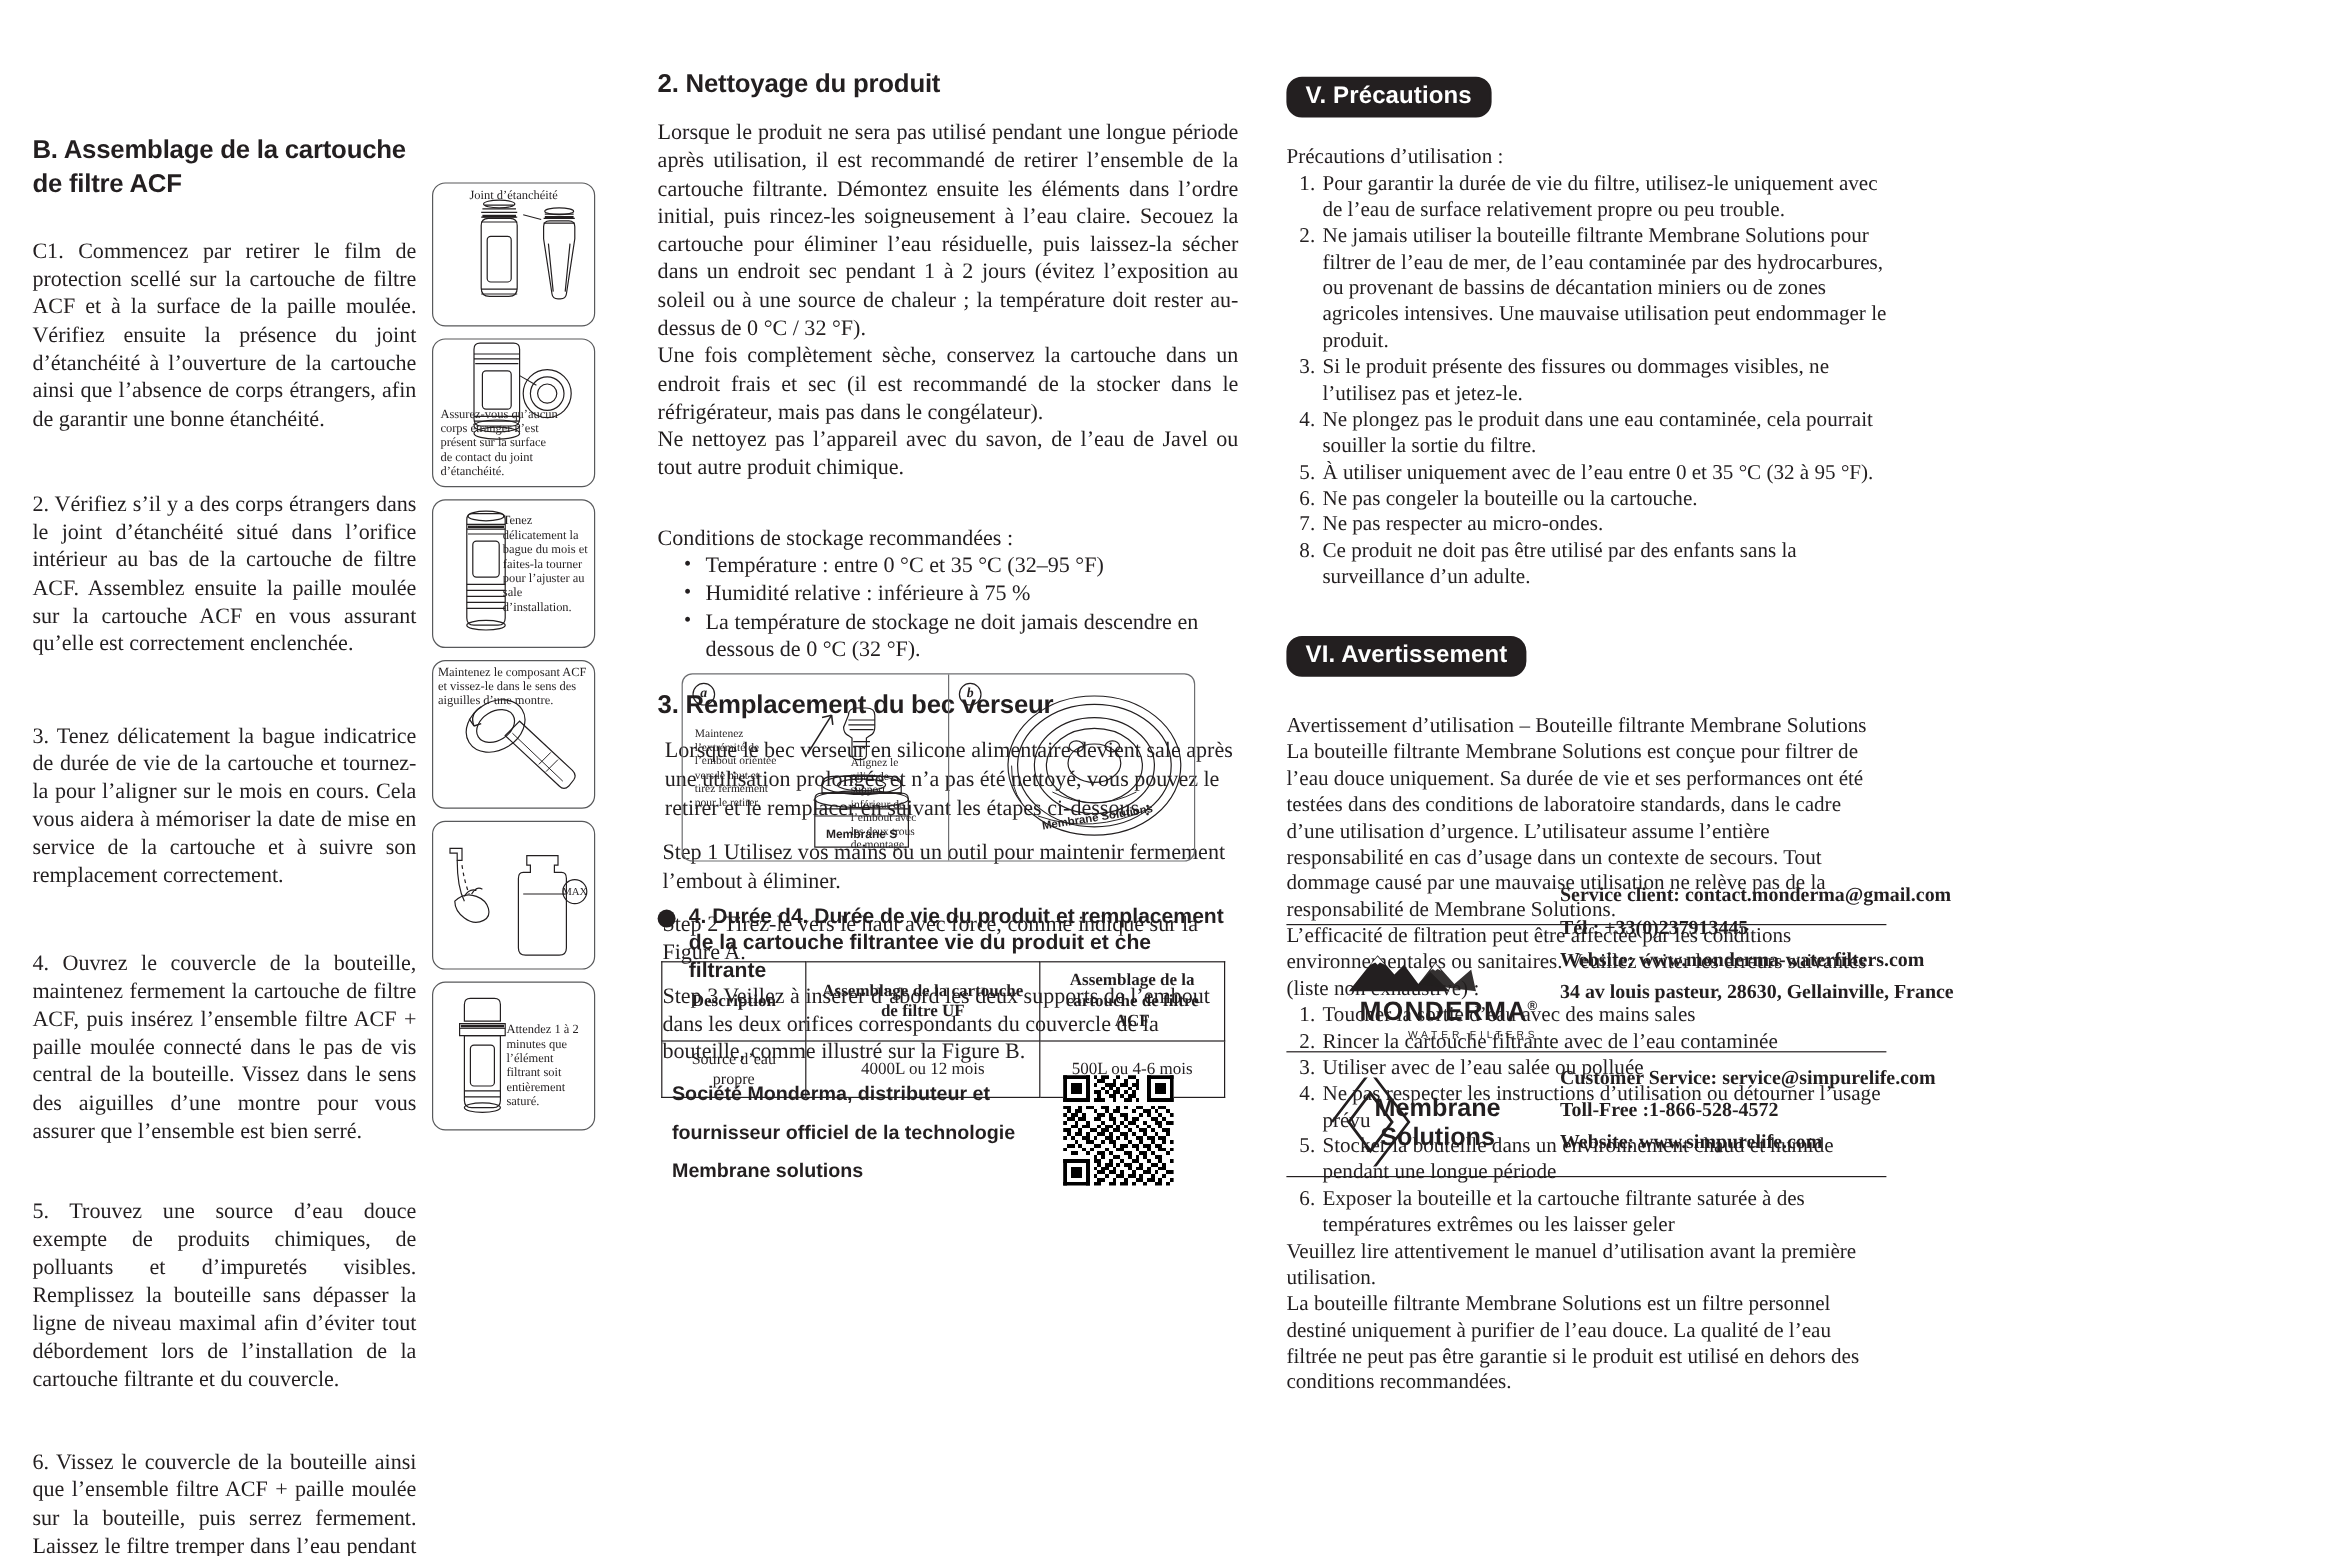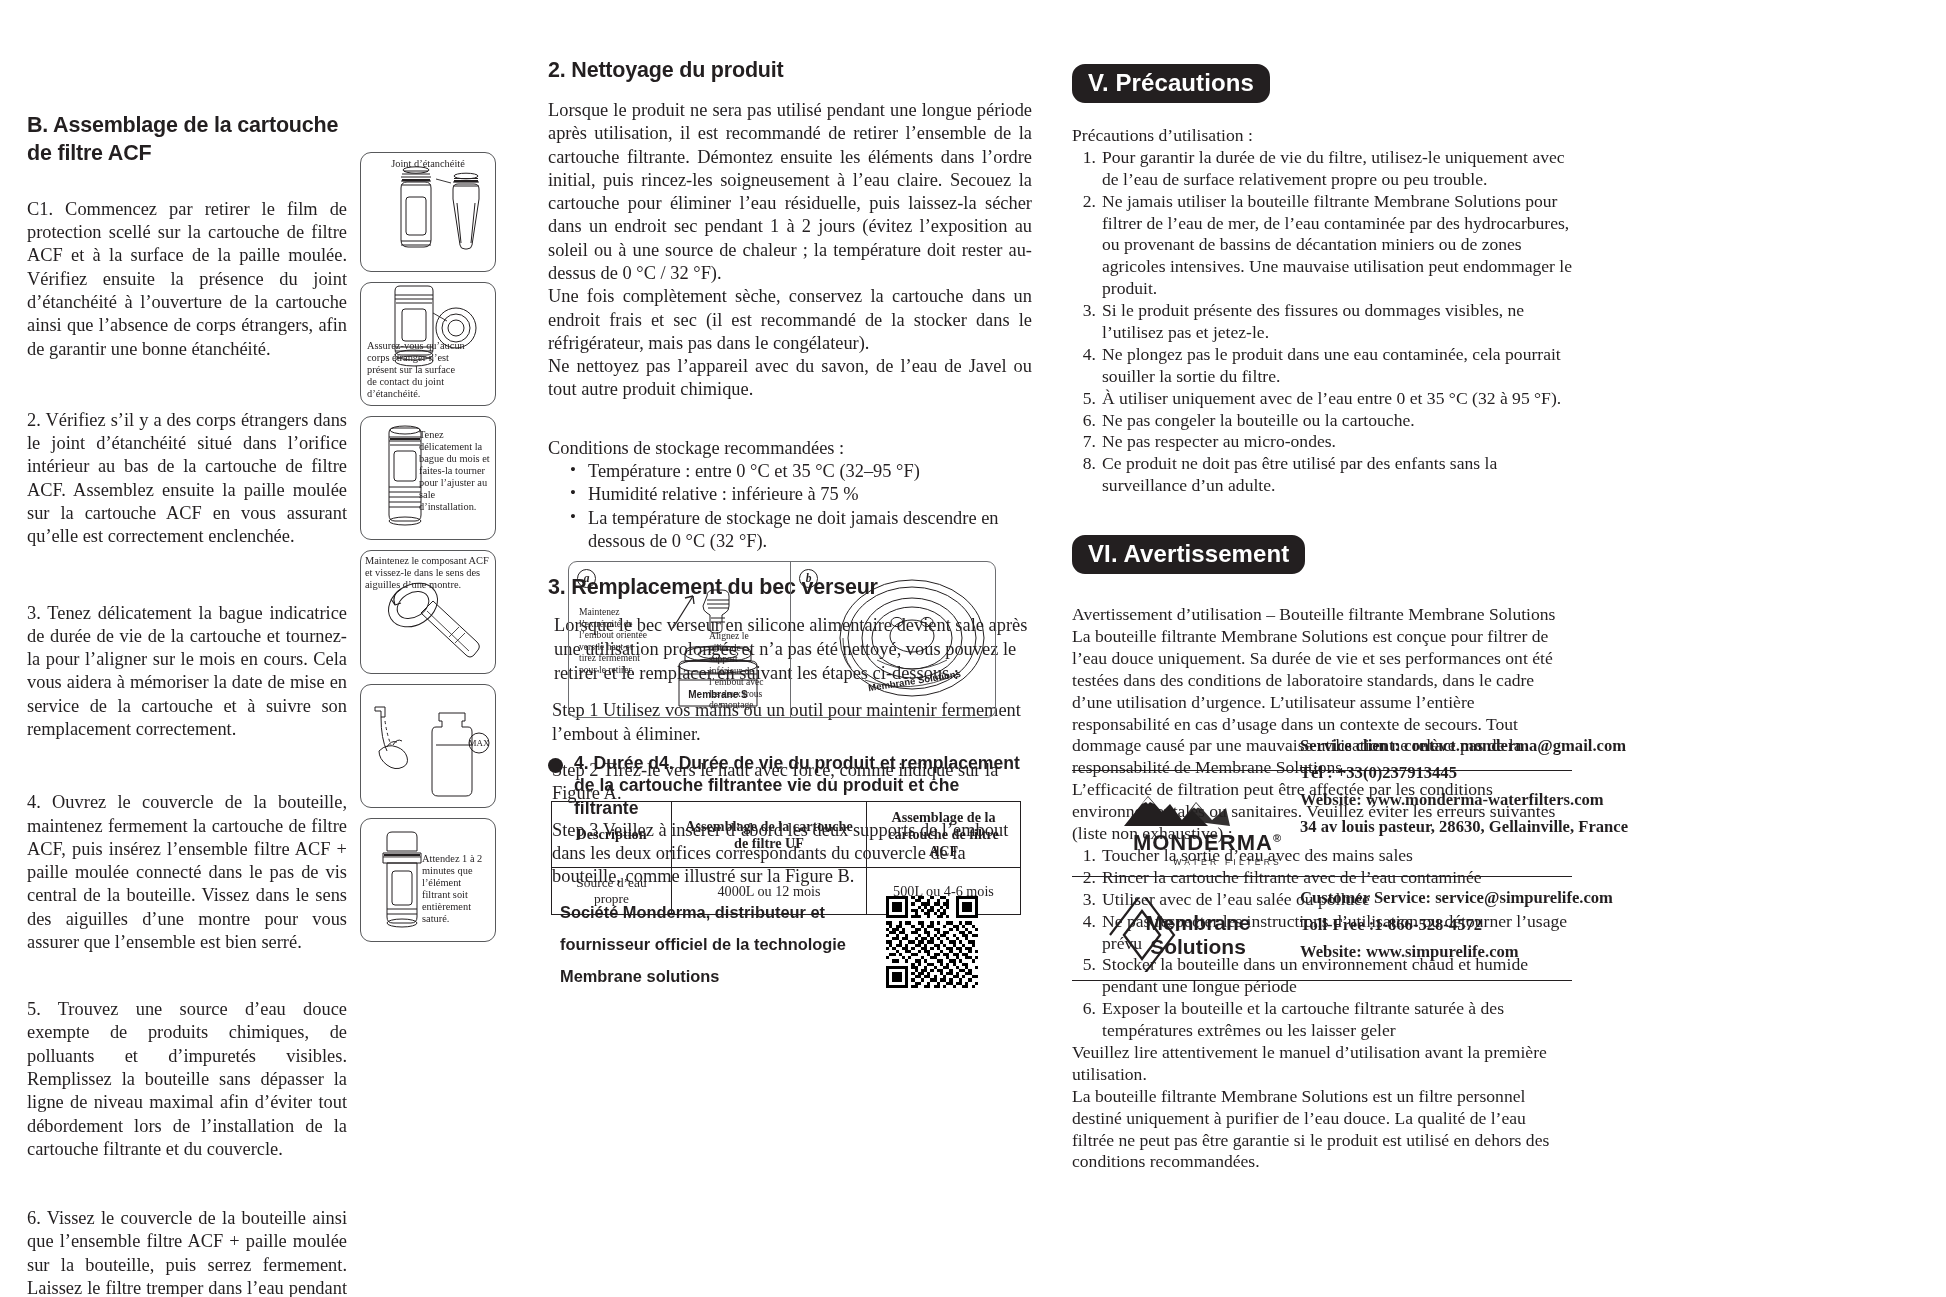--- a/index.html
+++ b/index.html
@@ -49,21 +49,21 @@
   table.dur td,table.dur th{border:1px solid #231f20;padding:7px 6px;font-size:14.2px;text-align:center;vertical-align:middle;line-height:1.2;}
   table.dur th{font-weight:bold;}
   table.dur td.lbl{font-size:13.4px;}
 
   
   #societe{position:absolute;left:560px;top:897px;width:350px;text-align:left;font-family:"Liberation Sans",sans-serif;font-weight:bold;font-size:16.4px;line-height:1.95;}
   #qr{position:absolute;left:886px;top:896px;width:92px;height:92px;}
 
   
   #colC{position:absolute;left:1072px;top:64px;width:500px;}
-  .tag{display:inline-block;background:#231f20;color:#fff;border-radius:13px;padding:3px 14px 4px;font-family:"Liberation Sans",serif;font-weight:bold;font-size:24px;letter-spacing:.1px;border:2px solid #231f20;}
+  .tag{display:inline-block;background:#231f20;color:#fff;border-radius:13px;padding:3px 14px 4px;font-family:"Liberation Sans",serif;font-weight:bold;font-size:20px;letter-spacing:.1px;border:2px solid #231f20;}
   .tagwrap{position:relative;}
   .tagwrap:after{content:"";position:absolute;}
   ol.num{margin:0;padding:0;list-style:none;counter-reset:n;}
   ol.num>li{counter-increment:n;position:relative;padding-left:30px;font-size:17.6px;line-height:1.245;}
   ol.num>li:before{content:counter(n) ".";position:absolute;left:4px;top:0;text-align:right;width:20px;}
   .rtext{font-size:17.6px;line-height:1.245;}
 
   
   .hr{position:absolute;background:#231f20;height:1.4px;}
   .brandtxt{font-family:"Liberation Serif",serif;font-weight:bold;font-size:16.6px;line-height:1.62;}

